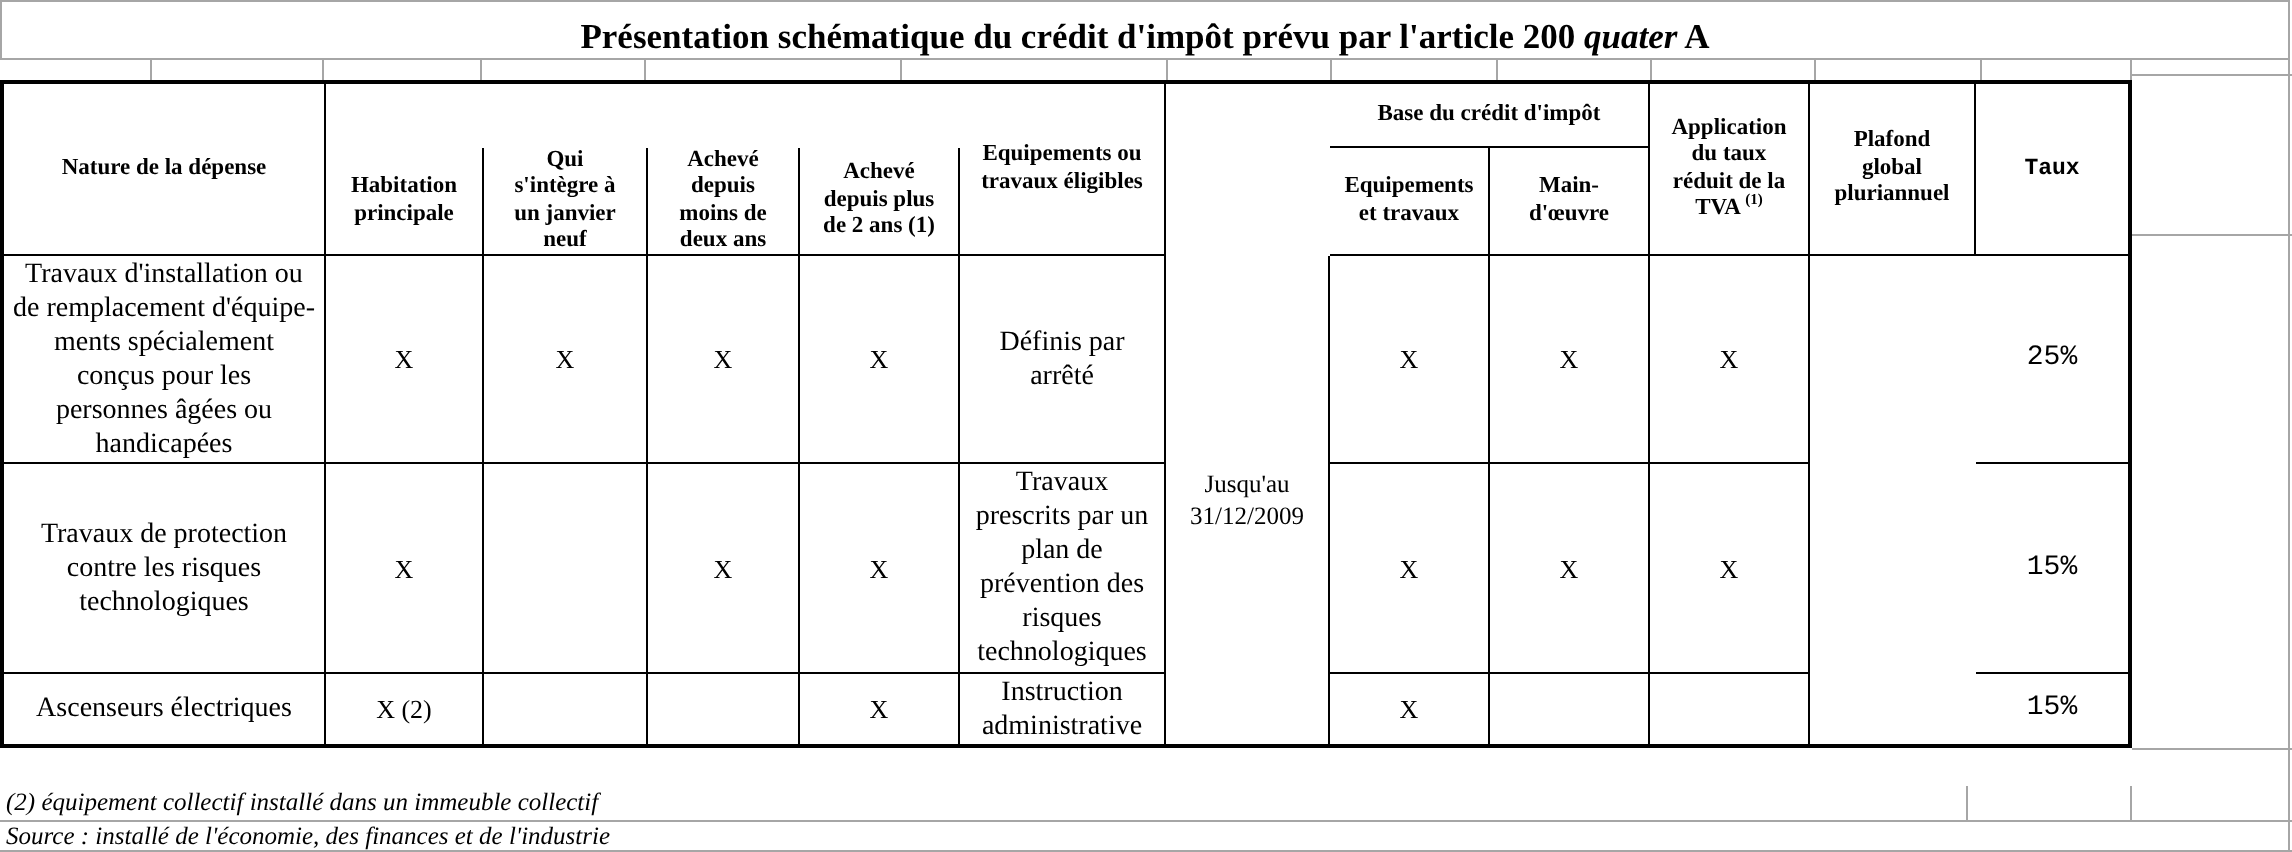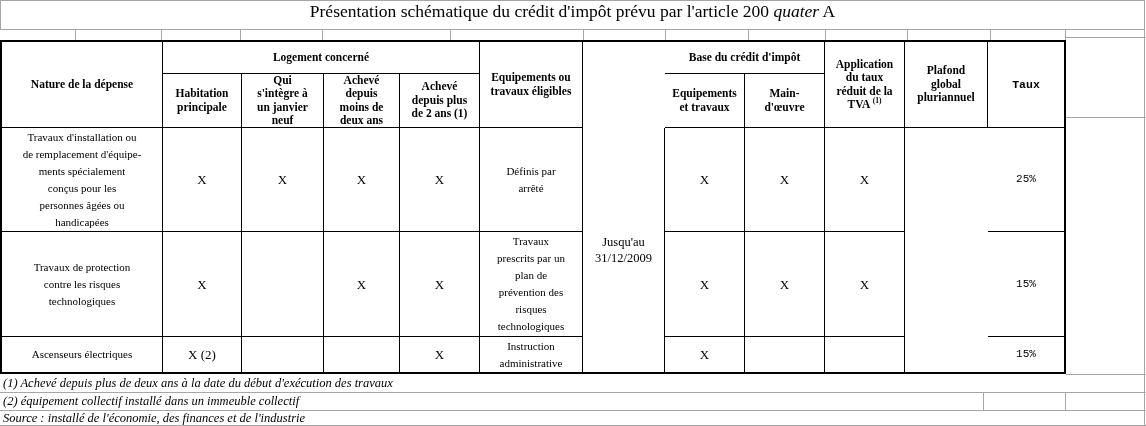--- a/index.html
+++ b/index.html
@@ -1,38 +1,38 @@
 <!DOCTYPE html>
 <html><head>
 <meta charset="utf-8">
 <style>
   html,body{margin:0;padding:0;background:#ffffff;}
   .page{position:relative;width:1146px;height:426px;background:#ffffff;
         font-family:"Liberation Serif","DejaVu Serif",serif;color:#000;overflow:hidden;}
   
   .title-row{position:absolute;left:0;top:0;width:1143px;height:28px;
-             border:1px solid #a6a6a6;display:flex;align-items:flex-start;justify-content:center;
-             font-size:17.5px;font-weight:normal;}
+             border:1px solid #a6a6a6;display:flex;align-items:flex-end;justify-content:center;
+             font-size:17.5px;font-weight:bold;}
   .title-row .em{font-style:italic;}
   
   .tick{position:absolute;top:30px;height:10px;width:1px;background:#a6a6a6;}
   .vline-right{position:absolute;left:1144px;top:0;width:1px;height:426px;background:#a6a6a6;}
   .hseg{position:absolute;left:1066px;width:80px;height:1px;background:#a6a6a6;}
   
   .tbl{position:absolute;left:0;top:40px;width:1066px;height:334px;box-sizing:border-box;
        border:2px solid #000;display:grid;
        grid-template-columns:161px 79px 82px 76px 80px 103px 82px 80px 80px 80px 83px 76px;
        grid-template-rows:32px 54px 104px 105px 35px;}
   .cell{box-sizing:border-box;border-right:1px solid #000;border-bottom:1px solid #000;
         display:flex;align-items:center;justify-content:center;text-align:center;
         white-space:pre-line;overflow:hidden;}
   .lastcol{border-right:none;font-family:Liberation Mono, monospace;}
   .lastrow{border-bottom:none;}
   .hd{font-weight:bold;font-size:11.5px;line-height:13.5px;}
-  .bd{font-size:11px;line-height:17px;}
+  .bd{font-size:14px;line-height:17px;}
   .xc{font-size:13px;}
   .periode-cell{font-size:12.5px;line-height:16px;}
   .plafond-cell{font-size:12.5px;line-height:19px;}
   sup{font-size:7.5px;vertical-align:super;line-height:0;}
   
   .fn{position:absolute;left:0;width:1146px;box-sizing:border-box;border-bottom:1px solid #a6a6a6;
       display:flex;align-items:center;font-style:italic;font-size:12.5px;padding-left:3px;}
   .fn1{top:374px;height:19px;}
   .fn2{top:393px;height:18px;}
   .fn3{top:411px;height:15px;}
@@ -62,21 +62,20 @@
     <div class="tick" style="left:1065px"></div>
   </div>
   <div class="vline-right"></div>
   <div class="hseg" style="top:37px"></div>
   <div class="hseg" style="top:117px"></div>
   <div class="hseg" style="top:374px"></div>
 
   <div class="tbl">
 
     <div class="cell hd" style="grid-area:1/1/3/2">Nature de la dépense</div>
-    <div class="cell hd" style="grid-area:1/2/2/6">Logement concerné</div>
     <div class="cell hd" style="grid-area:1/6/3/7">Equipements ou
 travaux éligibles</div>
     <div class="cell hd" style="grid-area:1/8/2/10">Base du crédit d'impôt</div>
     <div class="cell hd" style="grid-area:1/10/3/11">
       <span><span>Application
 du taux
 réduit de la
 TVA </span><sup>(1)</sup></span>
     </div>
     <div class="cell hd" style="grid-area:1/11/3/12">Plafond
@@ -145,19 +144,18 @@
     <div class="cell bd xc lastrow" style="grid-area:5/4/6/5"></div>
     <div class="cell bd xc lastrow" style="grid-area:5/5/6/6">X</div>
     <div class="cell bd lastrow" style="grid-area:5/6/6/7">Instruction
 administrative</div>
     <div class="cell bd xc lastrow" style="grid-area:5/8/6/9">X</div>
     <div class="cell bd xc lastrow" style="grid-area:5/9/6/10"></div>
     <div class="cell bd xc lastrow" style="grid-area:5/10/6/11"></div>
     <div class="cell bd lastcol lastrow" style="grid-area:5/12/6/13">15%</div>
   </div>
 
-  <div class="fn fn1">(1) Achevé depuis plus de deux ans à la date du début d'exécution des travaux</div>
   <div class="fn fn2">(2) équipement collectif installé dans un immeuble collectif</div>
   <div class="fn fn3">Source : installé de l'économie, des finances et de l'industrie</div>
   <div class="fnv" style="left:983px"></div>
   <div class="fnv" style="left:1065px"></div>
 
 </div>
 
 </body></html>

